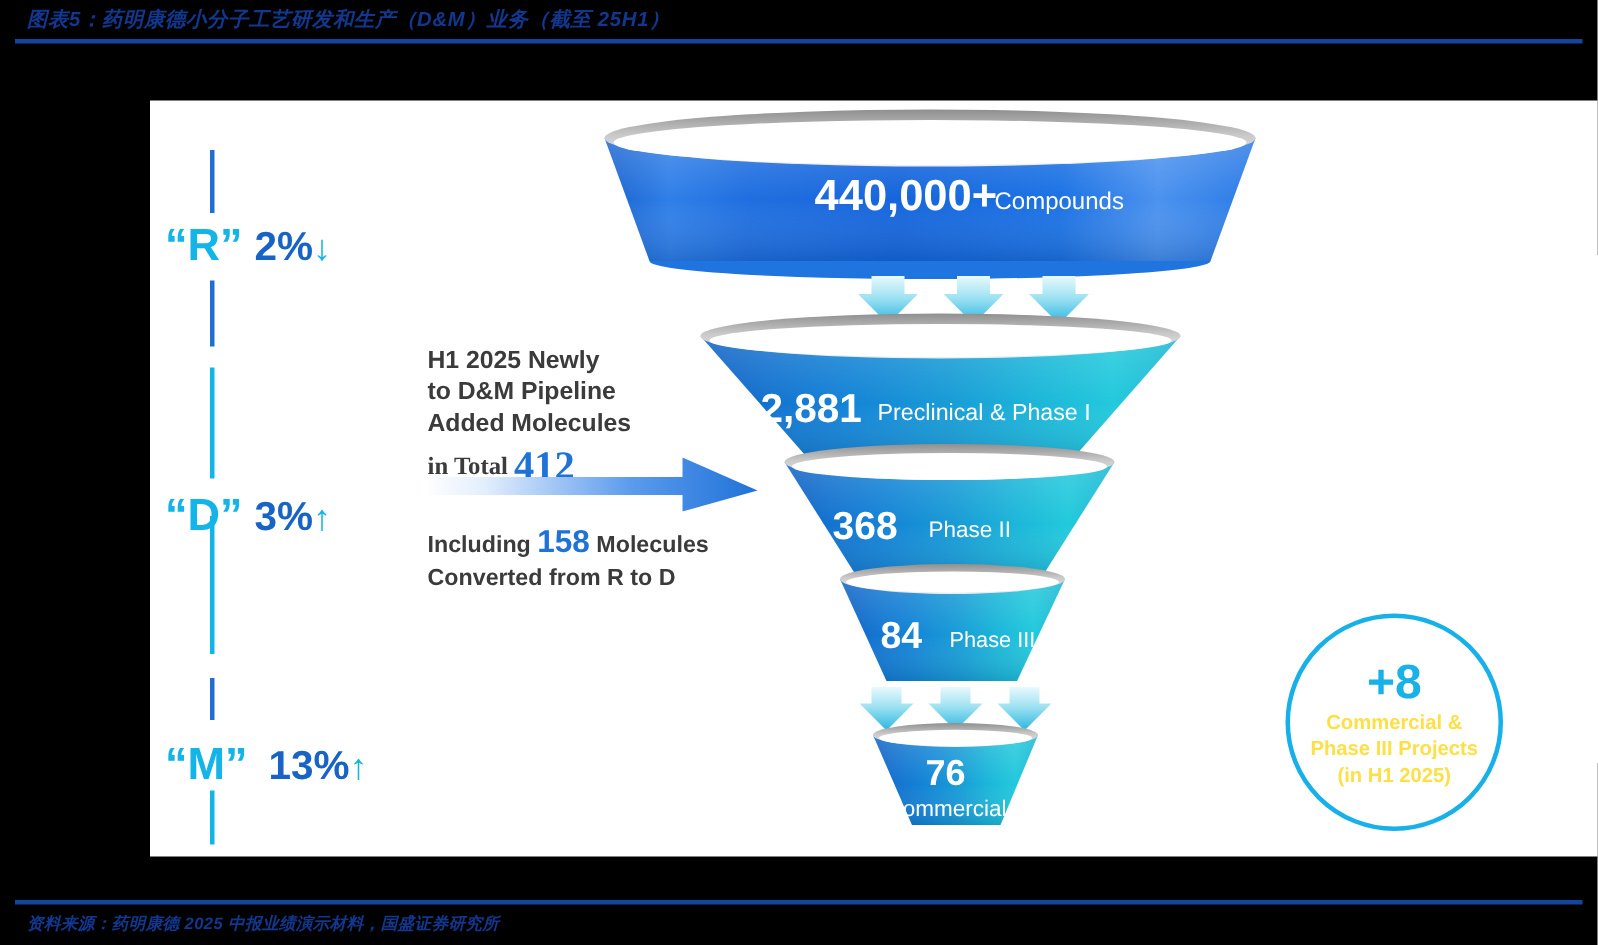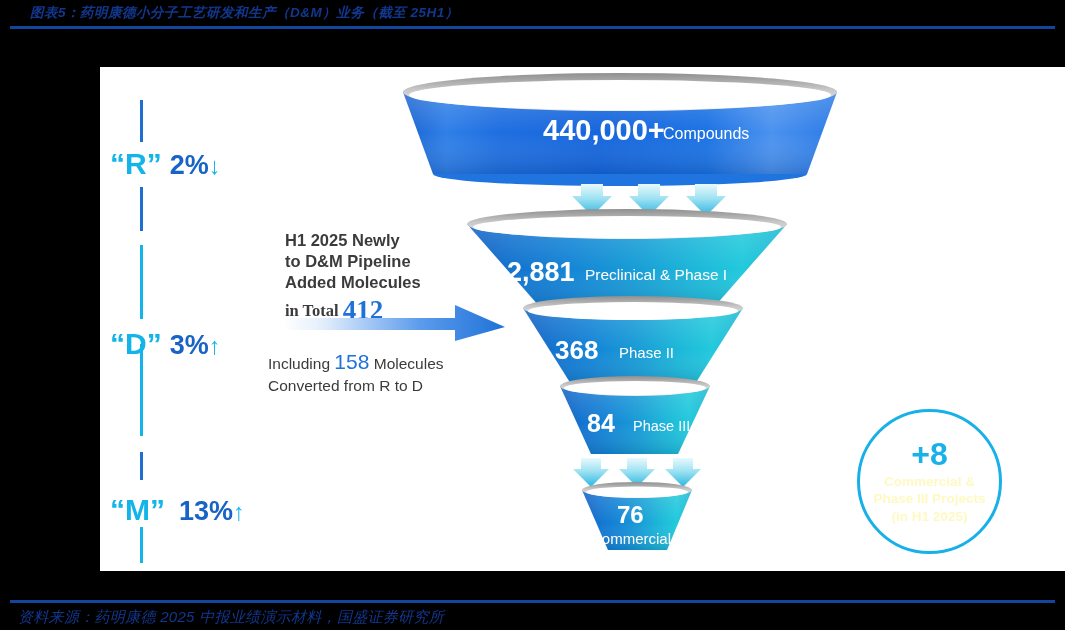--- a/index.html
+++ b/index.html
@@ -6,34 +6,34 @@
   body{
     width:1065px;height:630px;
     background:#000000;
     font-family:"Liberation Sans","DejaVu Sans",sans-serif;
     overflow:hidden;position:relative;
   }
   
   #header-title{
     position:absolute;left:18px;top:4px;
     font-size:13.5px;font-weight:bold;font-style:italic;
-    color:#12378f;letter-spacing:0.5px;white-space:nowrap;margin-left:12px;
+    color:#12378f;letter-spacing:0.5px;white-space:nowrap;
   }
   #header-rule{
     position:absolute;left:10px;top:26px;width:1045px;height:3px;
     background:#12459c;
   }
   
   #footer-rule{
     position:absolute;left:10px;top:600px;width:1045px;height:3px;
     background:#12459c;
   }
   #footer-text{
     position:absolute;left:18px;top:608px;
-    font-size:15px;font-weight:normal;font-style:italic;
+    font-size:11px;font-weight:bold;font-style:italic;
     color:#12378f;letter-spacing:0.3px;white-space:nowrap;
   }
   
   #figure-card{
     position:absolute;left:100px;top:67px;width:946px;height:504px;
     background:#ffffff;
     padding-left:48px;
   }
   
   .axis-seg{position:absolute;width:3px;background:#1f6fd0;}
@@ -50,38 +50,38 @@
     position:absolute;left:285px;top:230px;width:220px;
     font-size:16.5px;font-weight:bold;color:#3b3b3b;line-height:1.28;
   }
   #callout-total-line{
     position:absolute;left:285px;top:297px;
     font-size:16.5px;font-weight:bold;color:#3b3b3b;
     line-height:1;white-space:nowrap;font-family:Liberation Serif, serif;
   }
   #callout-total-line .big{font-size:27px;color:#1f72d8;vertical-align:-3px;margin-left:4px;}
   #callout-sub{
-    position:absolute;left:268px;top:348px;width:230px;
-    font-size:15.5px;font-weight:normal;color:#3b3b3b;line-height:1.35;
+    position:absolute;left:285px;top:348px;width:230px;
+    font-size:15.5px;font-weight:bold;color:#3b3b3b;line-height:1.35;
   }
   #callout-sub .big{font-size:21px;color:#1f72d8;}
   #flow-arrow{position:absolute;left:283px;top:305px;width:222px;height:36px;}
   
   #funnel{position:absolute;left:395px;top:66px;width:450px;height:485px;}
   .tier-num{font-weight:bold;}
   .tier-cap{font-weight:normal;}
   
   #badge{
     position:absolute;left:857px;top:409px;width:145px;height:145px;
     border:3px solid #17b0e8;border-radius:50%;
     display:flex;flex-direction:column;align-items:center;justify-content:center;
     text-align:center;box-sizing:border-box;
   }
   #badge-value{font-size:32px;font-weight:bold;color:#18b2e9;line-height:1;margin-bottom:3px;}
-  #badge-l1,#badge-l2,#badge-l3{font-size:13.5px;font-weight:bold;color:#fef9c3;line-height:1.28;white-space:nowrap;}
+  #badge-l1,#badge-l2,#badge-l3{font-size:13.5px;font-weight:bold;color:#fde047;line-height:1.28;white-space:nowrap;}
 </style>
 </head>
 <body>
 
 <div id="header-title">图表5：药明康德小分子工艺研发和生产（D&amp;M）业务（截至 25H1）</div>
 <div id="header-rule"></div>
 
 <div id="figure-card">
 
   <div class="axis-seg" style="left:40px;top:33px;height:42px;"></div>

